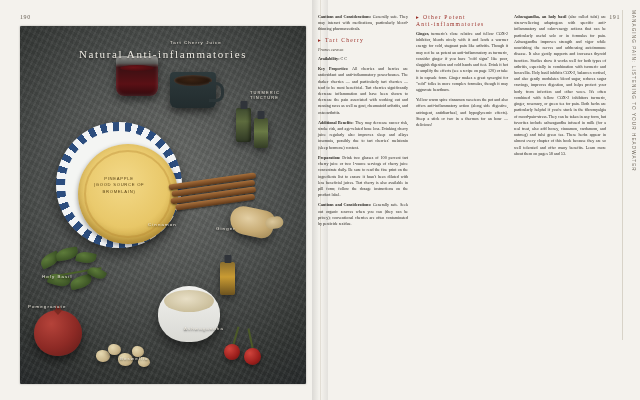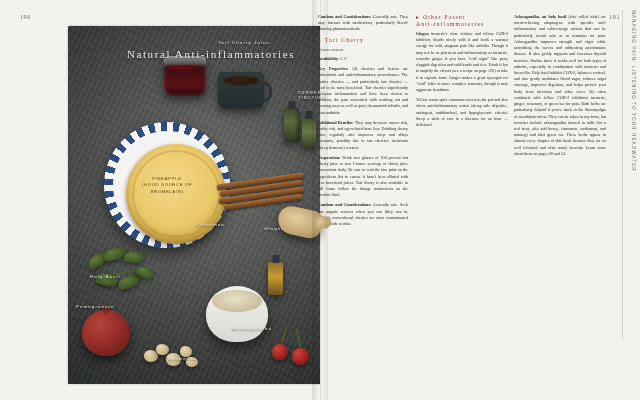--- a/index.html
+++ b/index.html
@@ -48,21 +48,20 @@
   
   .photo {
     position: relative;
     width: 286px;
     height: 358px;
     border-radius: 1px;
     overflow: hidden;
     background:
       radial-gradient(circle at 50% 42%, #6d6f6c 0%, #4f5250 45%, #333634 80%, #26292a 100%);
     box-shadow: 0 0 2px rgba(0,0,0,0.35);
-    margin-left: 48px;
   }
   .photo::after {
     
     content: "";
     position: absolute;
     inset: 0;
     background:
       repeating-linear-gradient(115deg, rgba(255,255,255,0.035) 0 2px, rgba(0,0,0,0.04) 2px 5px),
       repeating-linear-gradient(28deg, rgba(255,255,255,0.02) 0 3px, rgba(0,0,0,0.03) 3px 7px);
     pointer-events: none;

